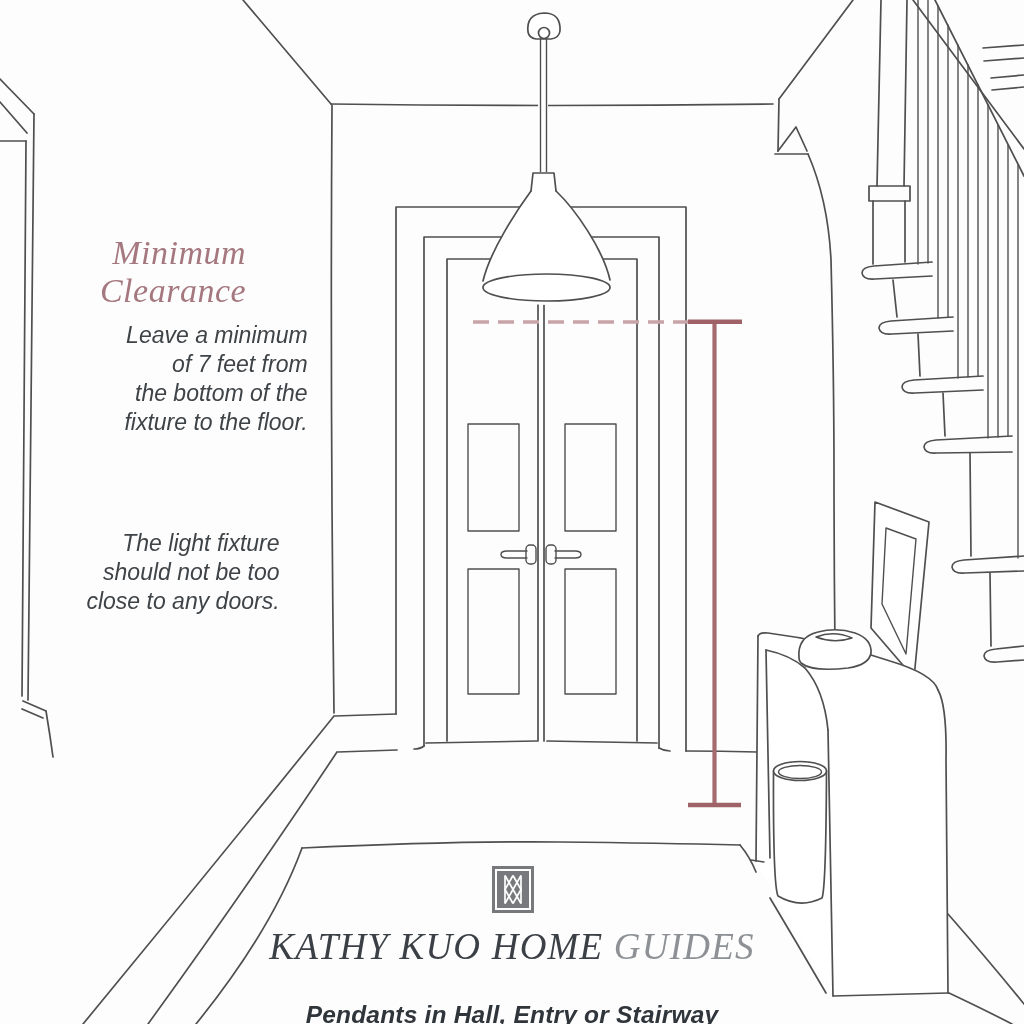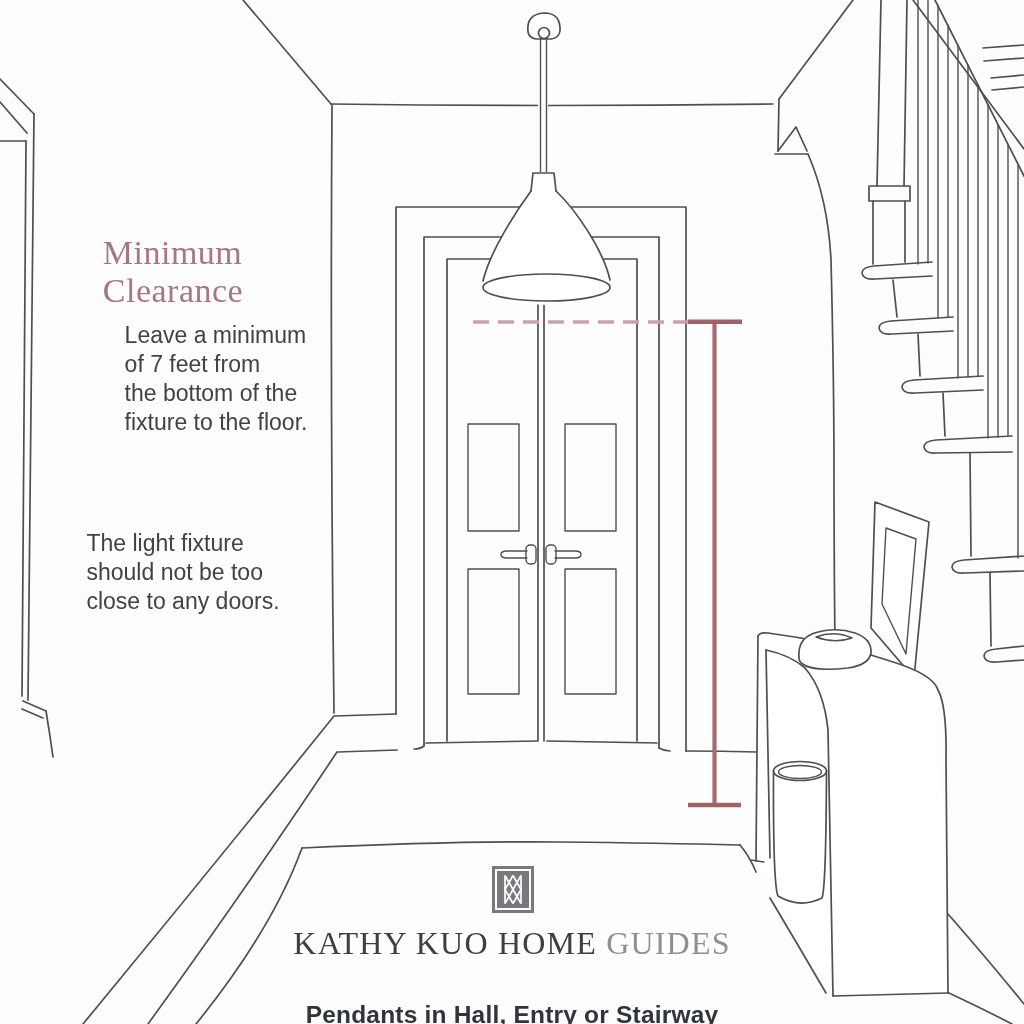--- a/index.html
+++ b/index.html
@@ -12,31 +12,31 @@
   svg.scene path,svg.scene line,svg.scene ellipse,svg.scene circle,svg.scene rect{
     stroke:#4f4f4f;fill:none;stroke-width:1.7;stroke-linecap:round;stroke-linejoin:round;
   }
   svg.scene .thin{stroke-width:1.4;}
   svg.scene .whitefill{fill:#ffffff;}
   svg.scene .nostroke{stroke:none;}
   svg.scene .dashedline{stroke:#c8a3a8;stroke-width:3.4;stroke-dasharray:16 9;stroke-linecap:butt;}
   svg.scene .redline{stroke:#a66b6e;stroke-width:4.2;stroke-linecap:butt;}
   svg.scene .redcap{stroke:#9f6367;stroke-width:4.6;stroke-linecap:butt;}
 
-  .textblock{position:absolute;width:max-content;text-align:left;transform:translateX(-50%);white-space:pre-line;}
+  .textblock{position:absolute;width:max-content;text-align:right;transform:translateX(-50%);white-space:pre-line;font-style:italic;}
   .h-serif{
     font-family:"Liberation Serif",serif;font-size:34px;line-height:1.12;
     color:#a5777e;font-weight:500;letter-spacing:.5px;
   }
   .body-copy{
     font-family:"Liberation Sans",sans-serif;font-size:23px;line-height:1.26;
     color:#3e4347;
   }
   .brand{
-    font-family:"Liberation Serif",serif;font-size:32px;letter-spacing:1.2px;
+    font-family:"Liberation Serif",serif;font-size:37px;letter-spacing:1.2px;
     color:#3b4046;white-space:nowrap;font-weight:500;
   }
   .brand .light{color:#8d9195;}
   .subtitle{
     font-family:"Liberation Sans",sans-serif;font-size:24.5px;font-weight:700;
     color:#2f353a;letter-spacing:.2px;white-space:nowrap;
   }
   .logo{position:absolute;left:492px;top:866px;width:42px;height:47px;}
 </style>
 </head>

